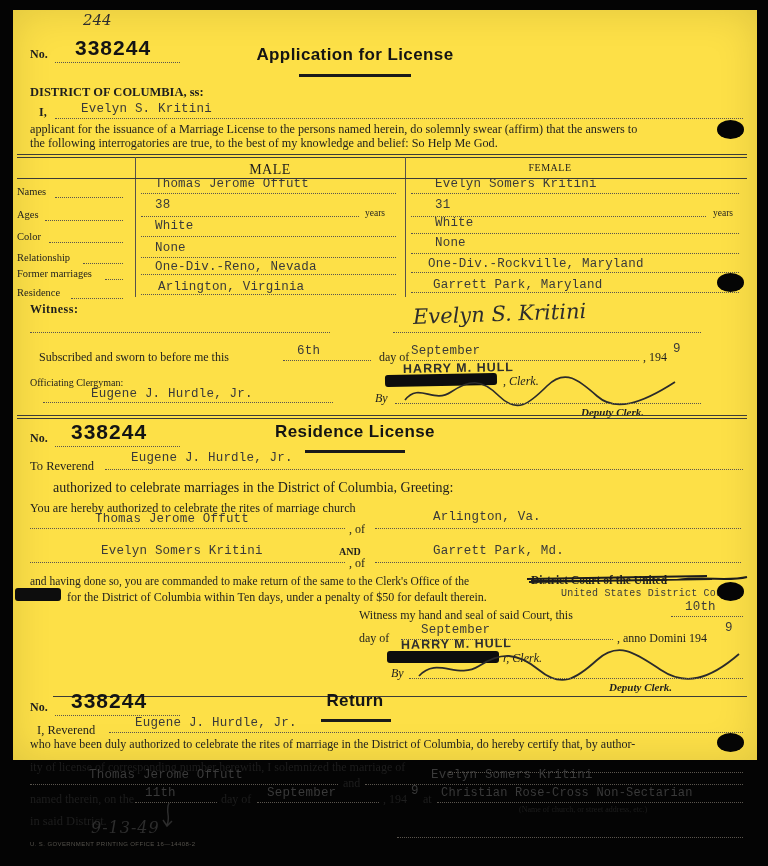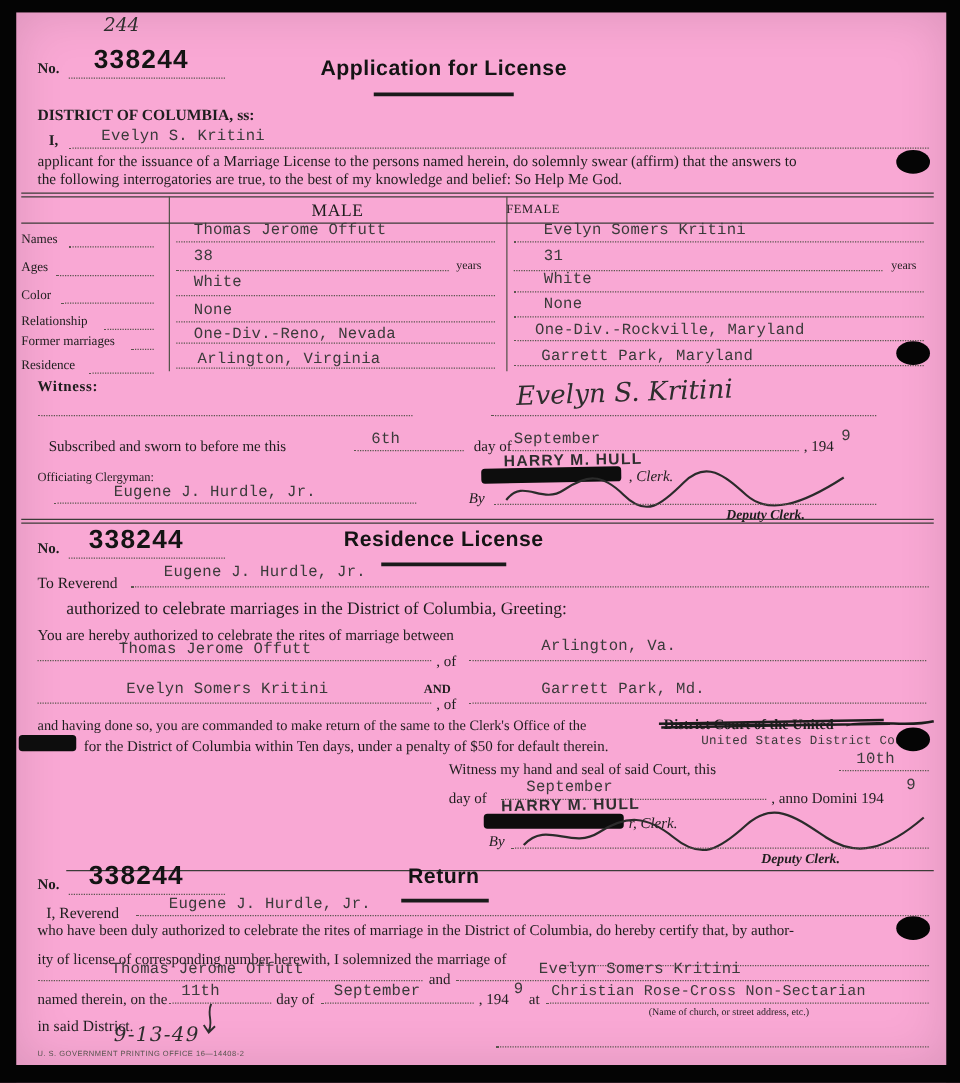--- a/index.html
+++ b/index.html
@@ -1,17 +1,17 @@
 <!DOCTYPE html>
 <html><head>
 <meta charset="utf-8">
 <style>
   html,body{margin:0;padding:0;background:#000;width:768px;height:866px;overflow:hidden}
   .scan{position:relative;width:768px;height:866px;background:#040404;font-family:"Liberation Serif",serif}
-  .paper{position:absolute;left:13px;top:10px;width:744px;height:842px;background:#f9a8d4;
+  .paper{position:absolute;left:13px;top:10px;width:744px;height:750px;background:#fde047;
          box-shadow:inset 0 0 40px rgba(0,0,0,.12)}
   .abs{position:absolute;white-space:nowrap}
   .serif{font-family:"Liberation Serif",serif;color:#1e1e1e;font-size:12px}
   .sm{font-size:10.5px}
   .bold{font-weight:bold}
   .ital{font-style:italic}
   .bl{font-family:Liberation Sans, sans-serif;font-weight:bold;color:#141414;letter-spacing:.4px}
   .type{font-family:"Liberation Mono",monospace;color:#3a3a3a;font-size:12.5px;letter-spacing:.2px}
   .hand{font-family:"DejaVu Serif",serif;font-style:italic;color:#2d2d2d}
   .stamp{font-family:"Liberation Sans",sans-serif;font-weight:bold;color:#2e2e2e;font-size:12.5px;letter-spacing:1px}
@@ -52,21 +52,21 @@
     <span class="abs type" style="left:68px;top:92px">Evelyn S. Kritini</span>
     <div class="dot" style="left:42px;top:108px;width:688px"></div>
     <div class="abs serif" style="left:17px;top:112px;font-size:12.2px">applicant for the issuance of a Marriage License to the persons named herein, do solemnly swear (affirm) that the answers to</div>
     <div class="abs serif" style="left:17px;top:126px;font-size:12.2px">the following interrogatories are true, to the best of my knowledge and belief: So Help Me God.</div>
 
     <div class="hr2" style="left:4px;top:144px;width:730px"></div>
 
     <div class="vline" style="left:122px;top:147px;height:140px"></div>
     <div class="vline" style="left:392px;top:147px;height:140px"></div>
     <div class="abs serif" style="left:122px;top:152px;width:270px;text-align:center;font-size:14px;letter-spacing:.5px">MALE</div>
-    <div class="abs serif" style="left:392px;top:152px;width:290px;text-align:left;font-size:10px;letter-spacing:.5px">FEMALE</div>
+    <div class="abs serif" style="left:392px;top:152px;width:290px;text-align:center;font-size:10px;letter-spacing:.5px">FEMALE</div>
     <div class="rule" style="left:4px;top:168px;width:730px"></div>
 
     <span class="abs serif sm" style="left:4px;top:176px">Names</span>
     <div class="dot" style="left:42px;top:187px;width:68px"></div>
     <span class="abs type" style="left:142px;top:167px">Thomas Jerome Offutt</span>
     <span class="abs type" style="left:422px;top:167px">Evelyn Somers Kritini</span>
     <div class="dot" style="left:128px;top:183px;width:255px"></div>
     <div class="dot" style="left:398px;top:183px;width:328px"></div>
 
     <span class="abs serif sm" style="left:4px;top:199px">Ages</span>
@@ -140,21 +140,21 @@
     <span class="abs serif bold" style="left:17px;top:421px">No.</span>
     <span class="abs bl" style="left:58px;top:410px;font-size:21px;letter-spacing:1px">338244</span>
     <div class="dot" style="left:42px;top:436px;width:125px"></div>
     <div class="abs bl" style="left:222px;top:412px;width:240px;font-size:17px;text-align:center">Residence License</div>
     <div class="titleline" style="left:292px;top:440px;width:100px"></div>
 
     <span class="abs serif" style="left:17px;top:449px;font-size:12.5px">To Reverend</span>
     <span class="abs type" style="left:118px;top:441px">Eugene J. Hurdle, Jr.</span>
     <div class="dot" style="left:92px;top:459px;width:638px"></div>
     <div class="abs serif" style="left:40px;top:470px;font-size:14px">authorized to celebrate marriages in the District of Columbia, Greeting:</div>
-    <div class="abs serif" style="left:17px;top:491px;font-size:12.2px">You are hereby authorized to celebrate the rites of marriage between</div>
+    <div class="abs serif" style="left:17px;top:491px;font-size:12.2px">You are hereby authorized to celebrate the rites of marriage church</div>
 
     <span class="abs type" style="left:82px;top:502px">Thomas Jerome Offutt</span>
     <span class="abs type" style="left:420px;top:500px">Arlington, Va.</span>
     <div class="dot" style="left:17px;top:518px;width:315px"></div>
     <span class="abs serif" style="left:336px;top:512px">, of</span>
     <div class="dot" style="left:362px;top:518px;width:366px"></div>
 
     <span class="abs type" style="left:88px;top:534px">Evelyn Somers Kritini</span>
     <span class="abs serif bold" style="left:326px;top:536px;font-size:10px">AND</span>
     <span class="abs type" style="left:420px;top:534px">Garrett Park, Md.</span>

